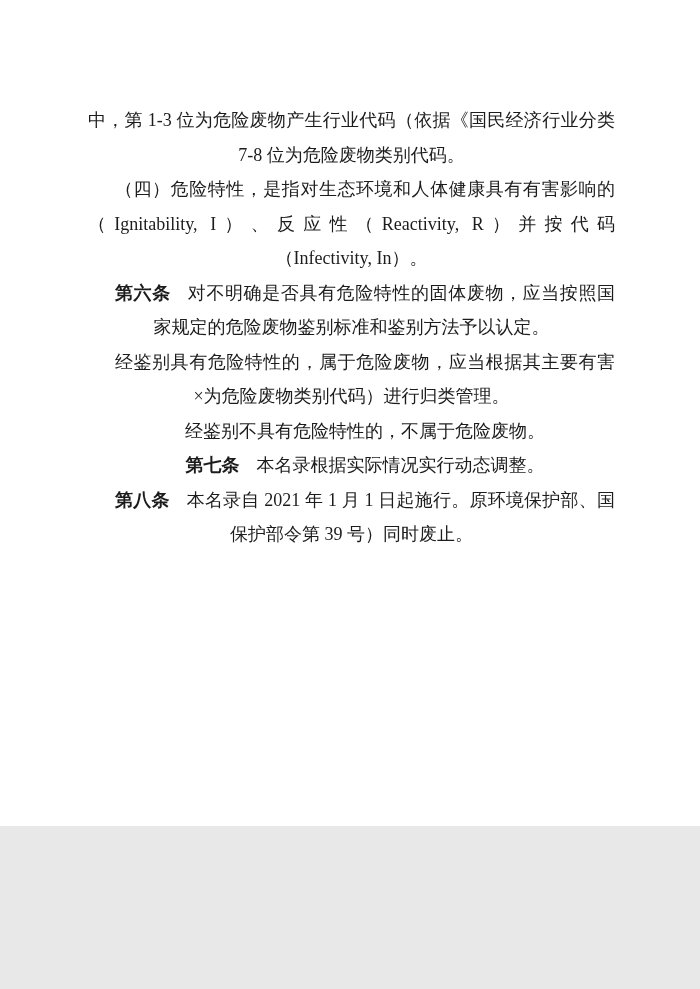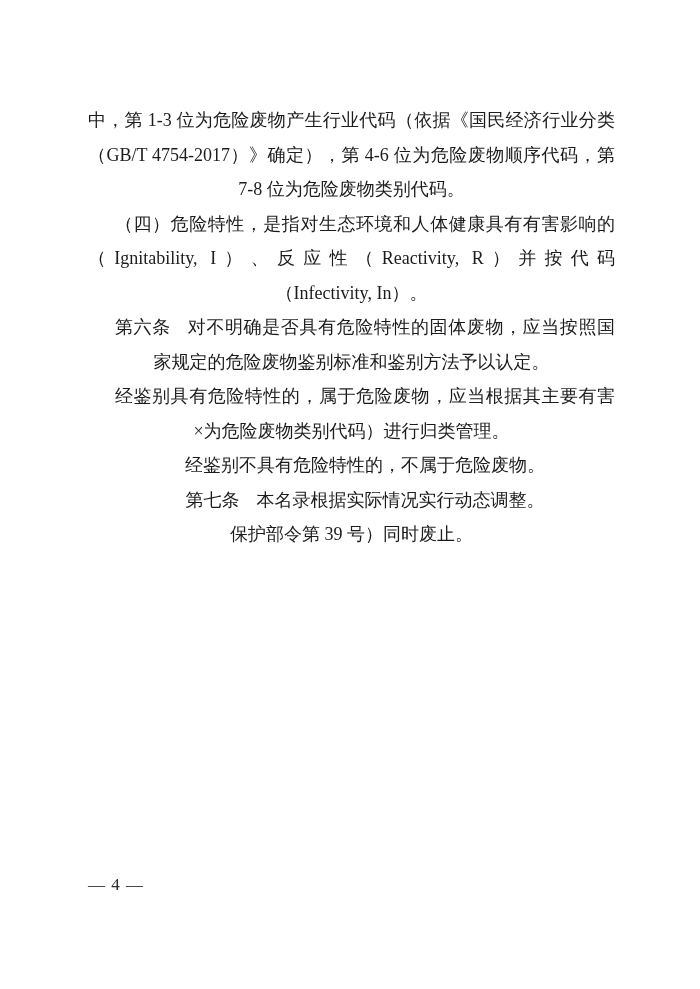--- a/index.html
+++ b/index.html
@@ -1,19 +1,19 @@
 <!DOCTYPE html>
 <html><head>
 <meta charset="utf-8">
 <style>
   html, body { margin: 0; padding: 0; background: #e8e8e8; }
   .page {
     position: relative;
     width: 700px;
-    height: 989px;
+    height: 826px;
     margin: 0 auto;
     background: #ffffff;
     font-family: "Liberation Serif", "DejaVu Serif", serif;
     color: #1c1c1c;
     overflow: hidden;
   }
   .text-block {
     position: absolute;
     left: 88px;
     top: 103px;
@@ -24,41 +24,40 @@
     line-height: 34.5px;
     height: 34.5px;
     text-align: center;
     overflow: hidden;
   }
   .line.j {
     text-align: justify;
     text-align-last: justify;
   }
   .line.ind { padding-left: 27px; }
-  .line b { font-weight: 400; margin-top: 39px; }
+  .line b { font-weight: 700; margin-top: 39px; }
   .line b:not(:empty) { margin-right: 17px; }
   .footer {
     position: absolute;
     left: 88px;
     top: 874px;
     font-size: 17px;
     line-height: 22px;
     letter-spacing: 1px;
     color: #2a2a2a;
   }
 </style>
 </head>
 <body>
 
 <div class="page">
   <div class="text-block">
 
     <div class="line j"><b></b><span>中，第 1-3 位为危险废物产生行业代码（依据《国民经济行业分类</span></div>
 
-    <div class="line j"><b></b><span>（GB/T 4754-2017）》确定），第 4-6 位为危险废物顺序代码，第</span></div>
 
     <div class="line"><b></b><span>7-8 位为危险废物类别代码。</span></div>
 
     <div class="line j ind"><b></b><span>（四）危险特性，是指对生态环境和人体健康具有有害影响的</span></div>
 
 
     <div class="line j"><b></b><span>（Ignitability, I）、反应性（Reactivity, R）并按代码</span></div>
 
     <div class="line"><b></b><span>（Infectivity, In）。</span></div>
 
@@ -68,20 +67,21 @@
 
     <div class="line j ind"><b></b><span>经鉴别具有危险特性的，属于危险废物，应当根据其主要有害</span></div>
 
 
     <div class="line"><b></b><span>×为危险废物类别代码）进行归类管理。</span></div>
 
     <div class="line ind"><b></b><span>经鉴别不具有危险特性的，不属于危险废物。</span></div>
 
     <div class="line ind"><b>第七条</b><span>本名录根据实际情况实行动态调整。</span></div>
 
+    <div class="line j ind"><b>第八条</b><span>本名录自 2021 年 1 月 1 日起施行。原环境保护部、国</span></div>
 
 
     <div class="line"><b></b><span>保护部令第 39 号）同时废止。</span></div>
 
   </div>
 
   <div class="footer">— 4 —</div>
 </div>
 
 </body></html>

